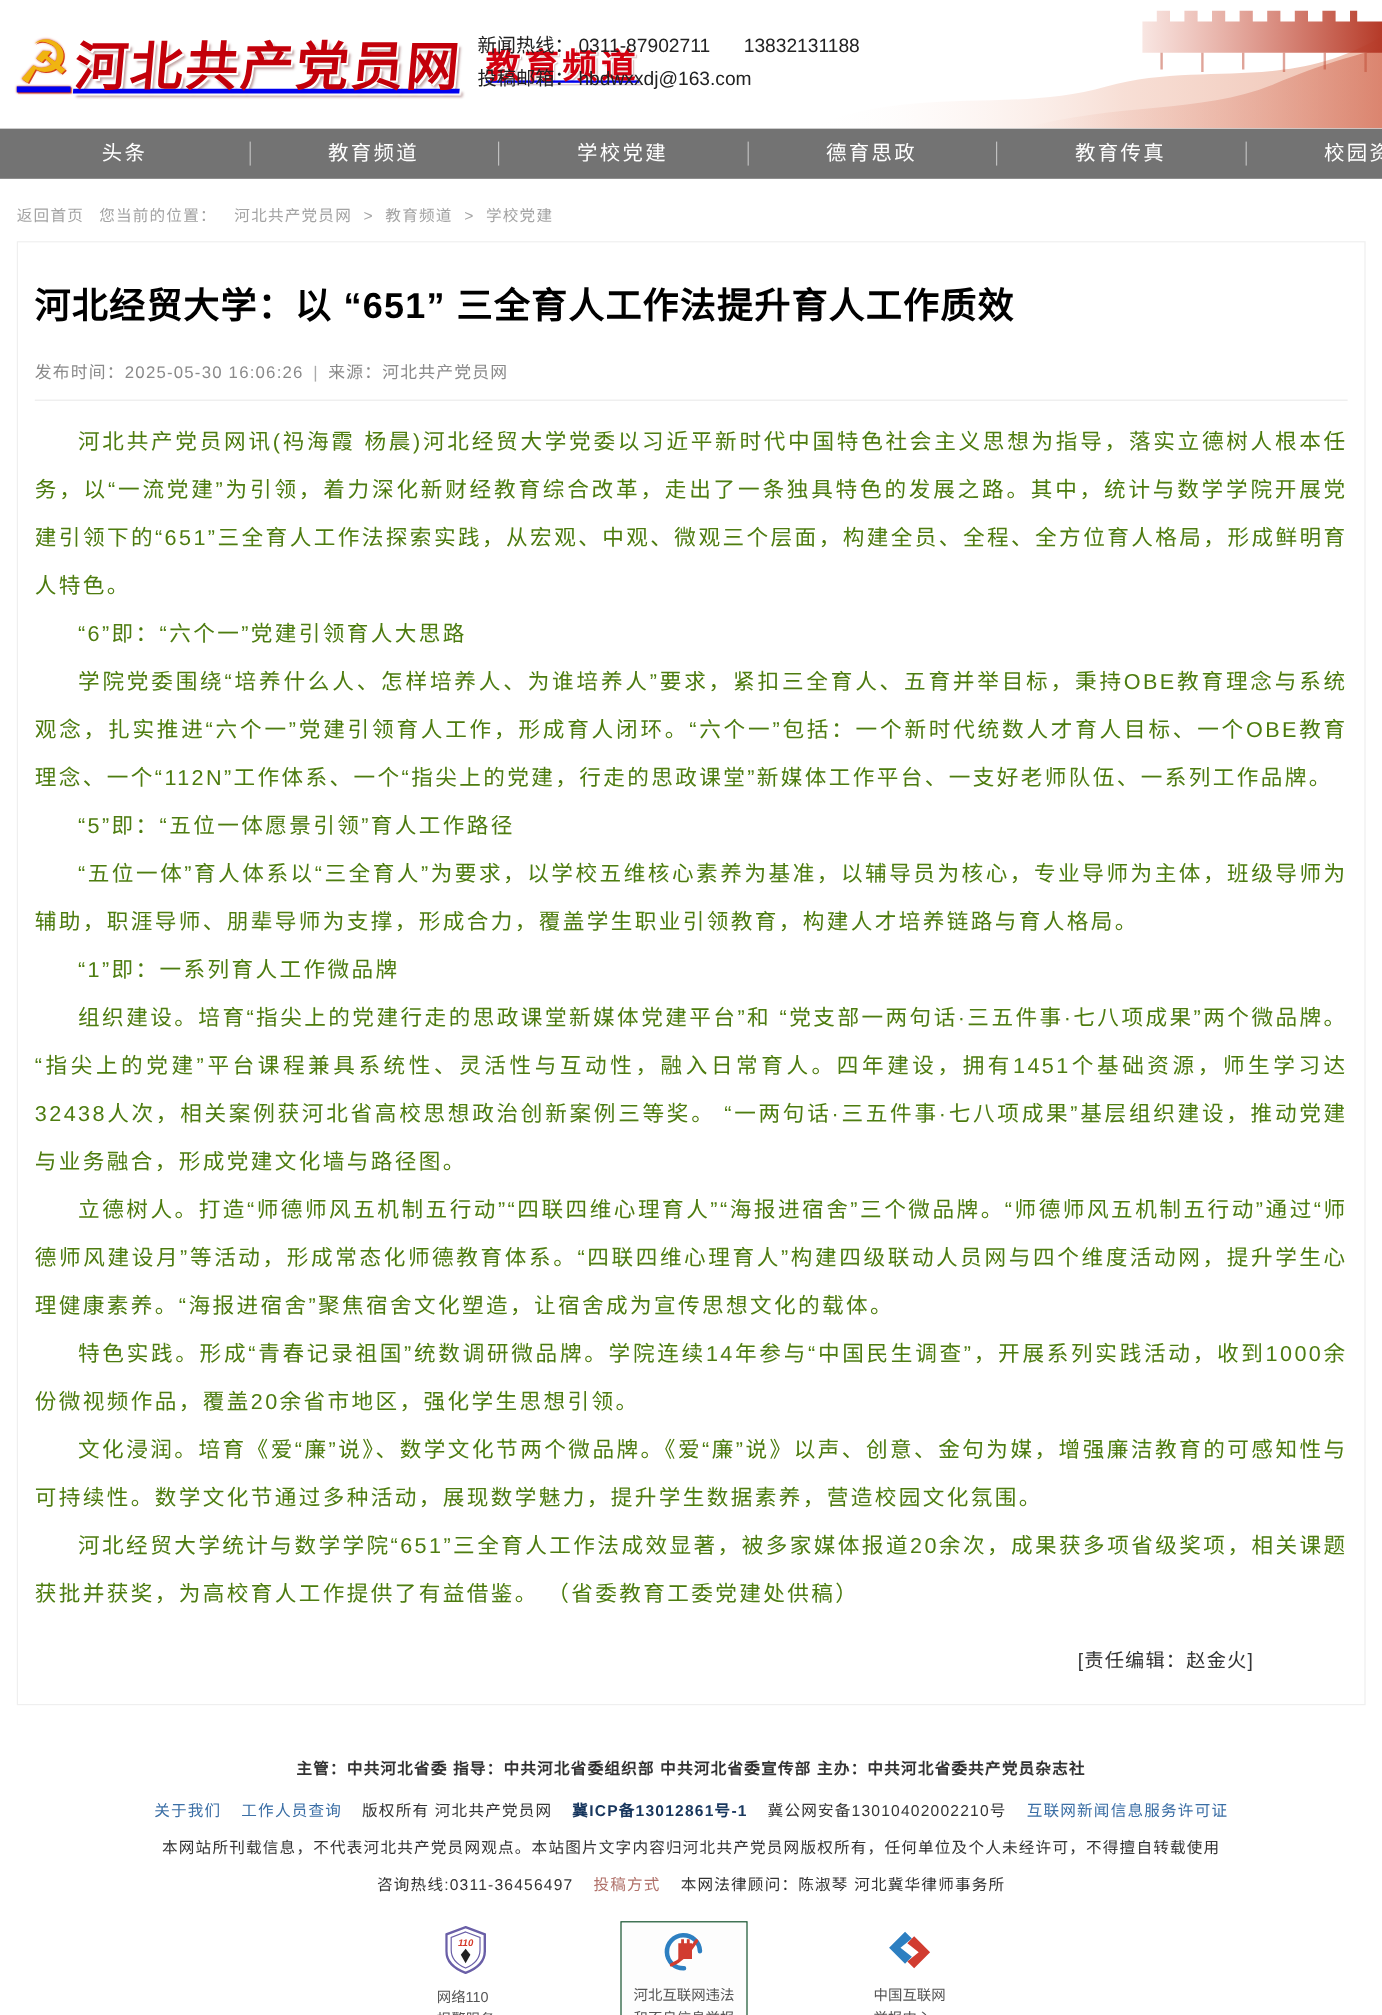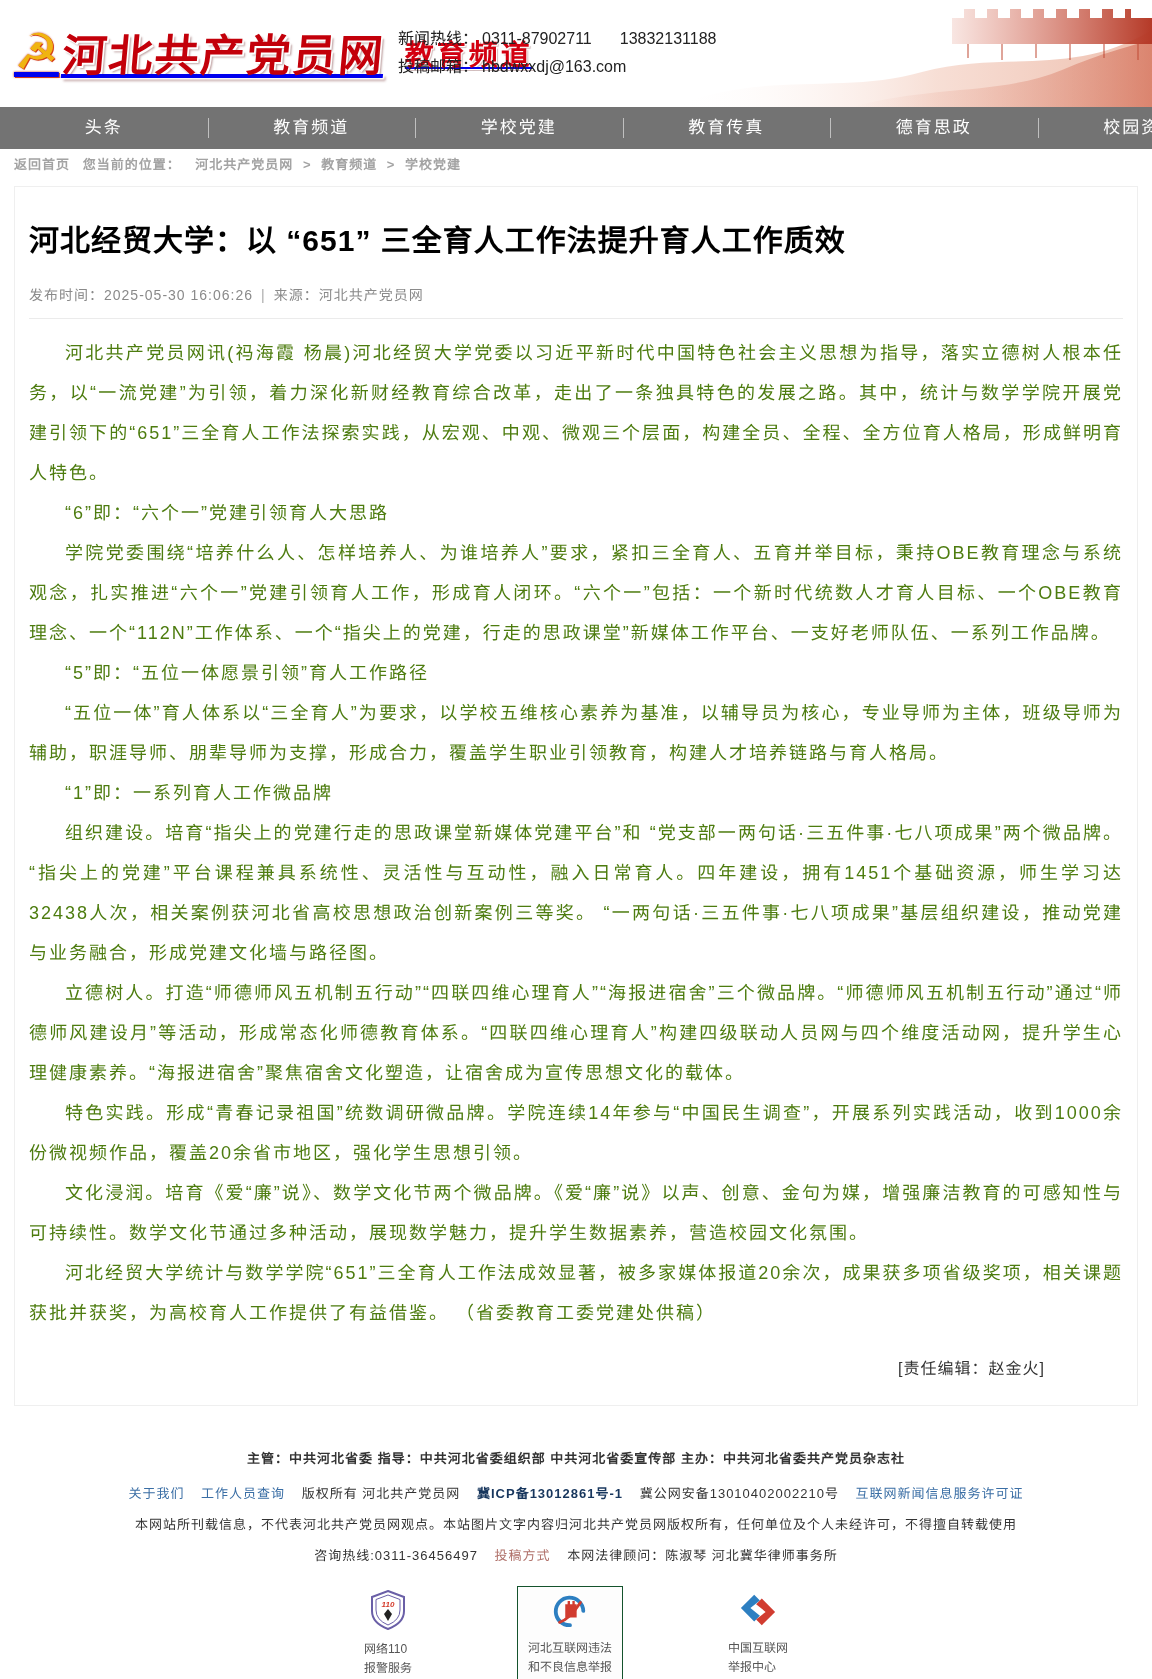--- a/index.html
+++ b/index.html
@@ -23,21 +23,21 @@
   .contact .num { margin-left:4px; }
   .contact .num + .num { margin-left:28px; }
   
   .main-nav { background:#737373; height:42px; overflow:hidden; }
   .main-nav ul { display:flex; width:1245px; margin:0; padding:0; list-style:none; }
   .main-nav li { width:207.5px; text-align:center; line-height:42px; position:relative; }
   .main-nav li + li::before { content:""; position:absolute; left:0; top:11px;
     width:1px; height:20px; background:rgba(255,255,255,.55); }
   .main-nav a { color:#fff; font-size:17px; text-decoration:none; letter-spacing:2px; }
   
-  .breadcrumb { padding:5px 14px 9px; font-size:13px; color:#a3a3a3; letter-spacing:1px;font-weight:bold; }
+  .breadcrumb { padding:20px 14px 9px; font-size:13px; color:#a3a3a3; letter-spacing:1px; }
   .breadcrumb a { color:#a3a3a3; text-decoration:none; }
   .breadcrumb .sep { margin:0 5px; }
   .breadcrumb .loc { margin:0 10px 0 8px; }
   
   .article-card { margin:4px 14px 0; border:1px solid #efefef; padding:8px 14px 26px; }
   .article-title { font-size:30px; font-weight:bold; color:#000; margin:26px 0 0;
     letter-spacing:1px; line-height:1.3; }
   .article-meta { margin-top:24px; padding-bottom:14px; border-bottom:1px solid #ebebeb;
     font-size:14px; color:#8a8a8a; letter-spacing:1px; }
   .article-meta .m-sep { margin:0 8px; color:#aaa; }
@@ -103,22 +103,22 @@
       <span>投稿邮箱：</span><span class="num">hbdwxxdj@163.com</span>
     </div>
   </div>
 </header>
 
 <nav class="main-nav">
   <ul>
     <li><a href="#">头条</a></li>
     <li><a href="#">教育频道</a></li>
     <li><a href="#">学校党建</a></li>
+    <li><a href="#">德育思政</a></li>
     <li><a href="#">教育传真</a></li>
-    <li><a href="#">德育思政</a></li>
     <li><a href="#">校园资讯</a></li>
   </ul>
 </nav>
 
 <div class="breadcrumb">
   <a href="#">返回首页</a>
   <span class="loc">您当前的位置：</span>
   <a href="#">河北共产党员网</a>
   <span class="sep">&gt;</span>
   <a href="#">教育频道</a>

